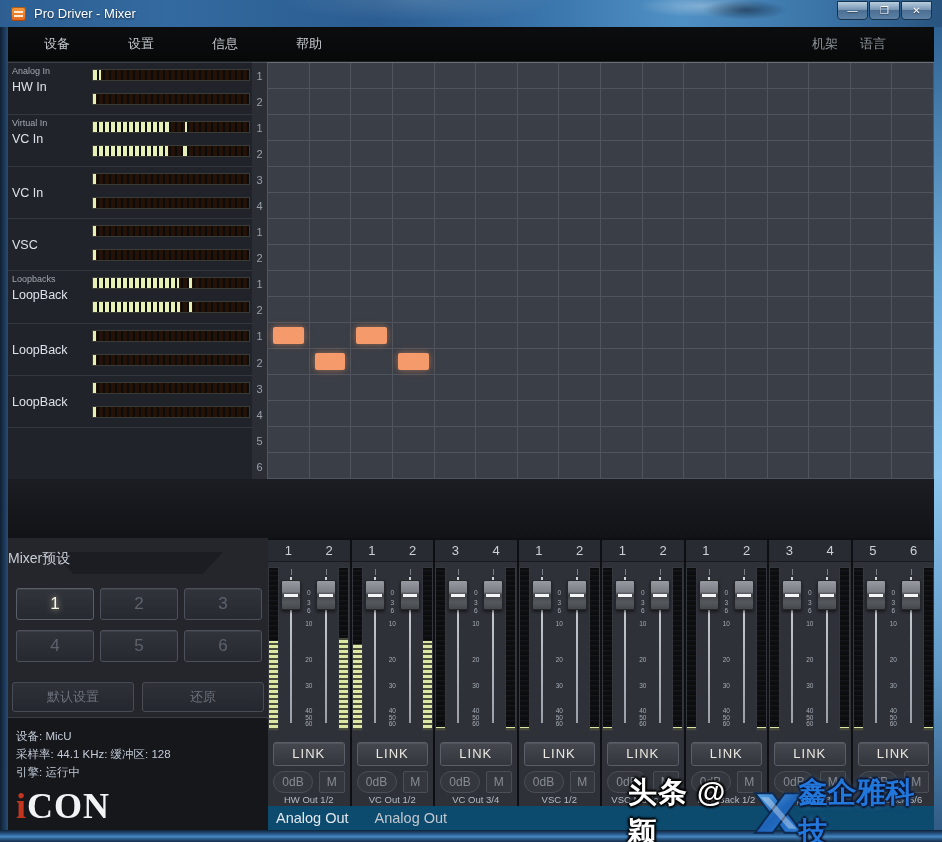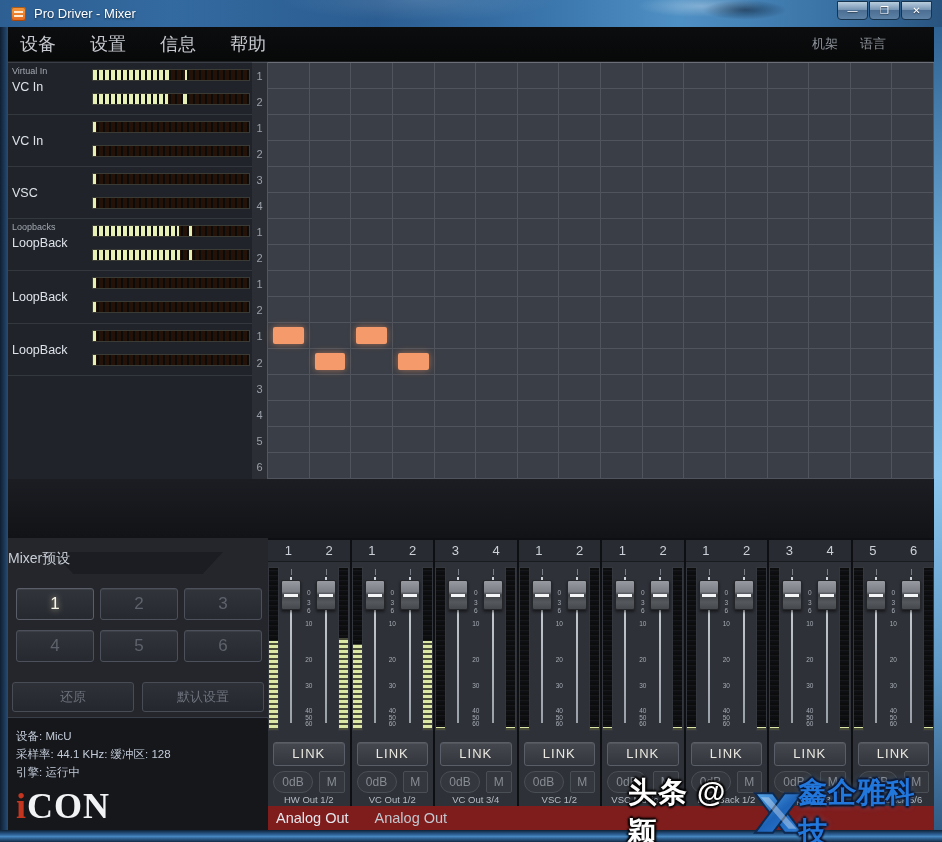--- a/index.html
+++ b/index.html
@@ -34,21 +34,21 @@
   .win-btn { width:31px; height:19px; margin-left:1px; border:1px solid #17344f;
     border-radius:0 0 4px 4px; color:#fff; font-size:10px; line-height:17px; text-align:center;
     background:linear-gradient(180deg,#b9cede 0%,#7795b4 45%,#4c6f93 50%,#5d82a6 100%);
     text-shadow:0 1px 1px rgba(0,0,0,.5); }
 
   
   .menubar { position:absolute; left:8px; top:27px; width:926px; height:35px;
     background:linear-gradient(180deg,#0c0d0f,#070808); display:flex; align-items:center;
     border-bottom:1px solid #1c1e22; }
   .menu-left { display:flex; padding-left:12px; }
-  .menu-left .menu-item { color:#c6c9cf; font-size:18px; margin-right:34px; }
+  .menu-left .menu-item { color:#c6c9cf; font-size:13px; margin-right:34px;margin-left:24px; }
   .menu-left .menu-item:nth-child(4){ margin-right:12px; }
   .menu-right { margin-left:auto; display:flex; gap:22px; padding-right:48px; }
   .menu-right .menu-item { color:#8f959d; font-size:13px; }
 
   
   .top-section { position:absolute; left:8px; top:62px; width:926px; height:417px; }
   .inputs-panel { position:absolute; left:0; top:0; width:244px; height:417px;
     background:#202329; border-top:1px solid #3a3e46; }
   .in-group { position:relative; height:52.12px; border-bottom:1px solid #33373e; }
   .in-sub { position:absolute; left:4px; top:3px; font-size:9px; color:#a2a8b2; }
@@ -135,21 +135,21 @@
     letter-spacing:1px; text-align:center; line-height:22px;
     box-shadow:inset 0 1px 0 rgba(255,255,255,.08); }
   .gm-row { height:22px; margin:3px 5px 0; display:flex; gap:6px; }
   .gainbtn { width:40px; border:1px solid #4a4e55; border-radius:11px; background:#34373d;
     color:#878b93; font-size:12px; text-align:center; line-height:20px; }
   .mutebtn { flex:1; border:1px solid #4a4e55; border-radius:2px; background:#34373d;
     color:#878b93; font-size:12px; text-align:center; line-height:20px; }
   .strip-label { height:13px; color:#b6bcc5; font-size:9.5px; text-align:center;
     line-height:13px; white-space:nowrap; overflow:hidden; }
 
-  .tabbar { position:absolute; left:0; top:268px; width:666px; height:24px; background:#7f1d1d;
+  .tabbar { position:absolute; left:0; top:268px; width:666px; height:24px; background:#0c4a6e;
     display:flex; align-items:center; padding-left:8px; gap:26px; }
   .tab { font-size:14.5px; color:#c2c7cf; }
   .tab.active { color:#e4e8ee; }
 
   
   .watermark { position:absolute; left:628px; top:788px; width:314px; height:50px;
     display:flex; align-items:center; z-index:50; pointer-events:none; }
   .wm-prefix { color:#fdfdfd; font-size:29px; font-weight:bold; letter-spacing:1px;
     text-shadow:-2px 0 2px #000,2px 0 2px #000,0 -2px 2px #000,0 2px 2px #000; }
   .wm-logo { width:56px; height:48px; margin:0 -8px 0 -4px; }
@@ -179,20 +179,32 @@
         <span class="menu-item">帮助</span>
       </div>
     <div class="menu-right">
         <span class="menu-item">机架</span>
         <span class="menu-item">语言</span>
       </div>
   </div>
 
   <div class="top-section">
     <div class="inputs-panel">
+        <div class="in-group">
+          <div class="in-sub">Analog In</div>
+          <div class="in-label">HW In</div>
+          <div class="hmeter m0">
+            <div class="hfill" style="width: 5%;"></div>
+            <div class="hseg"></div>
+          </div>
+          <div class="hmeter m1">
+            <div class="hfill" style="width: 2%;"></div>
+            <div class="hseg"></div>
+          </div>
+        </div>
         <div class="in-group">
           <div class="in-sub">Virtual In</div>
           <div class="in-label">VC In</div>
           <div class="hmeter m0">
             <div class="hfill" style="width: 50%;"></div>
             <div class="hpeak" style="left: 59%;"></div>
             <div class="hseg"></div>
           </div>
           <div class="hmeter m1">
             <div class="hfill" style="width: 48%;"></div>
@@ -555,22 +567,22 @@
       </div>
       <div class="preset-grid">
           <div class="preset-btn active" style="left: 0px; top: 0px;">1</div>
           <div class="preset-btn" style="left: 84px; top: 0px;">2</div>
           <div class="preset-btn" style="left: 168px; top: 0px;">3</div>
           <div class="preset-btn" style="left: 0px; top: 42px;">4</div>
           <div class="preset-btn" style="left: 84px; top: 42px;">5</div>
           <div class="preset-btn" style="left: 168px; top: 42px;">6</div>
         </div>
       <div class="preset-actions">
+          <div class="action-btn">默认设置</div>
           <div class="action-btn">还原</div>
-          <div class="action-btn">默认设置</div>
         </div>
     </div>
     <div class="device-info">
       <div class="dev-line">设备: MicU</div>
       <div class="dev-line">采样率: 44.1 KHz: 缓冲区: 128</div>
       <div class="dev-line">引擎: 运行中</div>
       <div class="logo">
         <span class="i">i</span><span class="rest">CON</span>
       </div>
     </div>

